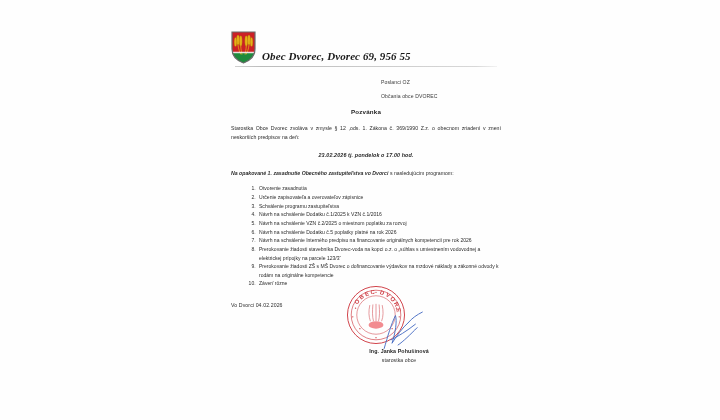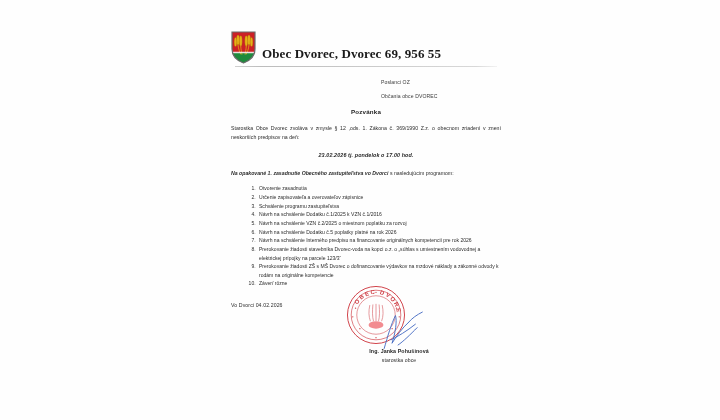--- a/index.html
+++ b/index.html
@@ -47,25 +47,26 @@
   .crest {
     width: 25px;
     height: 33px;
     position: relative;
     flex: 0 0 auto;
   }
   .crest svg { display: block; }
   .org-line {
     font-family: "Liberation Serif", serif;
     font-weight: bold;
-    font-size: 13px;
+    font-size: 11px;
     letter-spacing: 0.1px;
     color: #1a1a1a;
     padding-bottom: 2px;
     white-space: nowrap;
+    font-style: italic;
   }
   .rule {
     margin-top: 2px;
     margin-left: 4px;
     width: 262px;
     height: 1px;
     background: linear-gradient(to right, #cfcfcf, #bcbcbc 10%, #d8d8d8 92%, #f2f2f2);
   }
   
   .addressees {

